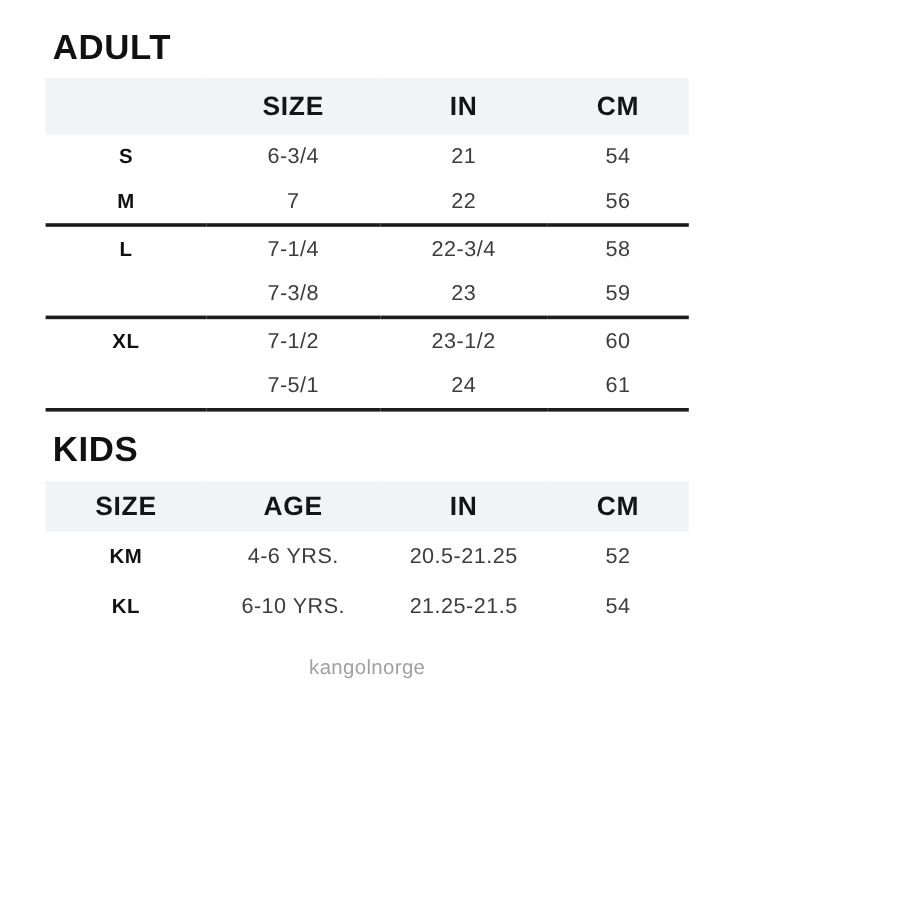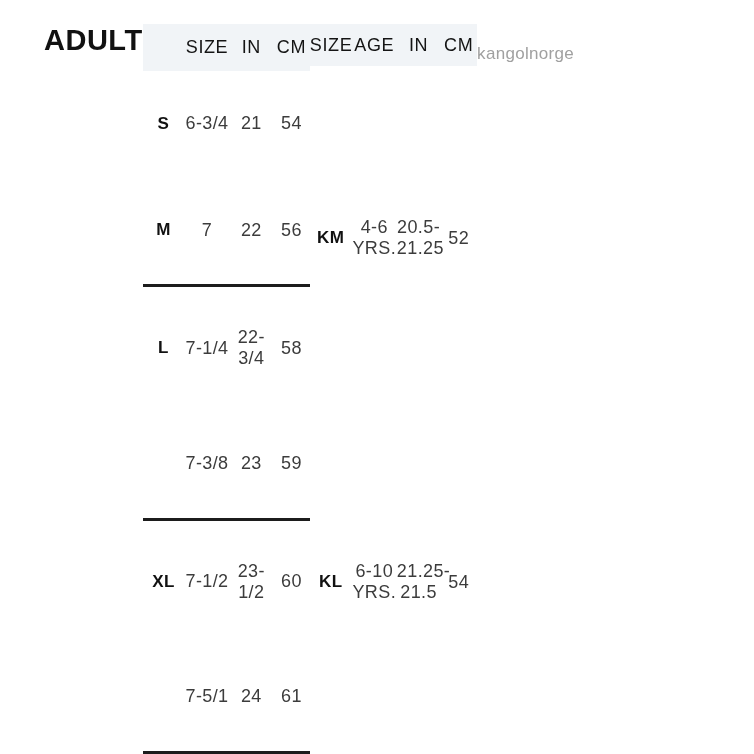--- a/index.html
+++ b/index.html
@@ -10,21 +10,21 @@
     width: 754px; height: 754px;
     overflow: hidden;
     font-family: "Liberation Sans", sans-serif;
     -webkit-font-smoothing: antialiased;
   }
   .page {
     box-sizing: border-box;
     width: 612px; height: 754px;
     padding: 24px 38px 0 38px;
     display: flex;
-    flex-direction: row;
+    flex-direction: column;
   }
   .section-title {
     margin: 0 0 8px 6px;
     font-size: 29px;
     line-height: 1.15;
     font-weight: 800;
     letter-spacing: 0.5px;
     color: var(--title-text, #111111);
   }
   .section-title.kids { margin-top: 16px; }
@@ -33,22 +33,22 @@
     border-collapse: collapse;
     table-layout: fixed;
   }
   col.c1 { width: 25%; }
   col.c2 { width: 27%; }
   col.c3 { width: 26%; }
   col.c4 { width: 22%; }
   thead th {
     background: var(--header-bg, #f1f4f7);
     height: 47px;
-    font-size: 18px;
-    font-weight: 400;
+    font-size: 22px;
+    font-weight: 700;
     letter-spacing: 0.6px;
     color: #141414;
     text-align: center;
     vertical-align: middle;
     padding: 0;
     margin-top: 48px;
   }
   td {
     height: 37px;
     padding: 0;
@@ -134,20 +134,21 @@
         </tr>
         <tr>
           <td class="row-label"></td>
           <td>7-5/1</td>
           <td>24</td>
           <td>61</td>
         </tr>
       </tbody>
   </table>
 
+  <h2 class="section-title kids">KIDS</h2>
 
   <table id="kids-table">
     <colgroup>
         <col class="c1">
         <col class="c2">
         <col class="c3">
         <col class="c4">
       </colgroup>
     <thead>
       <tr>

